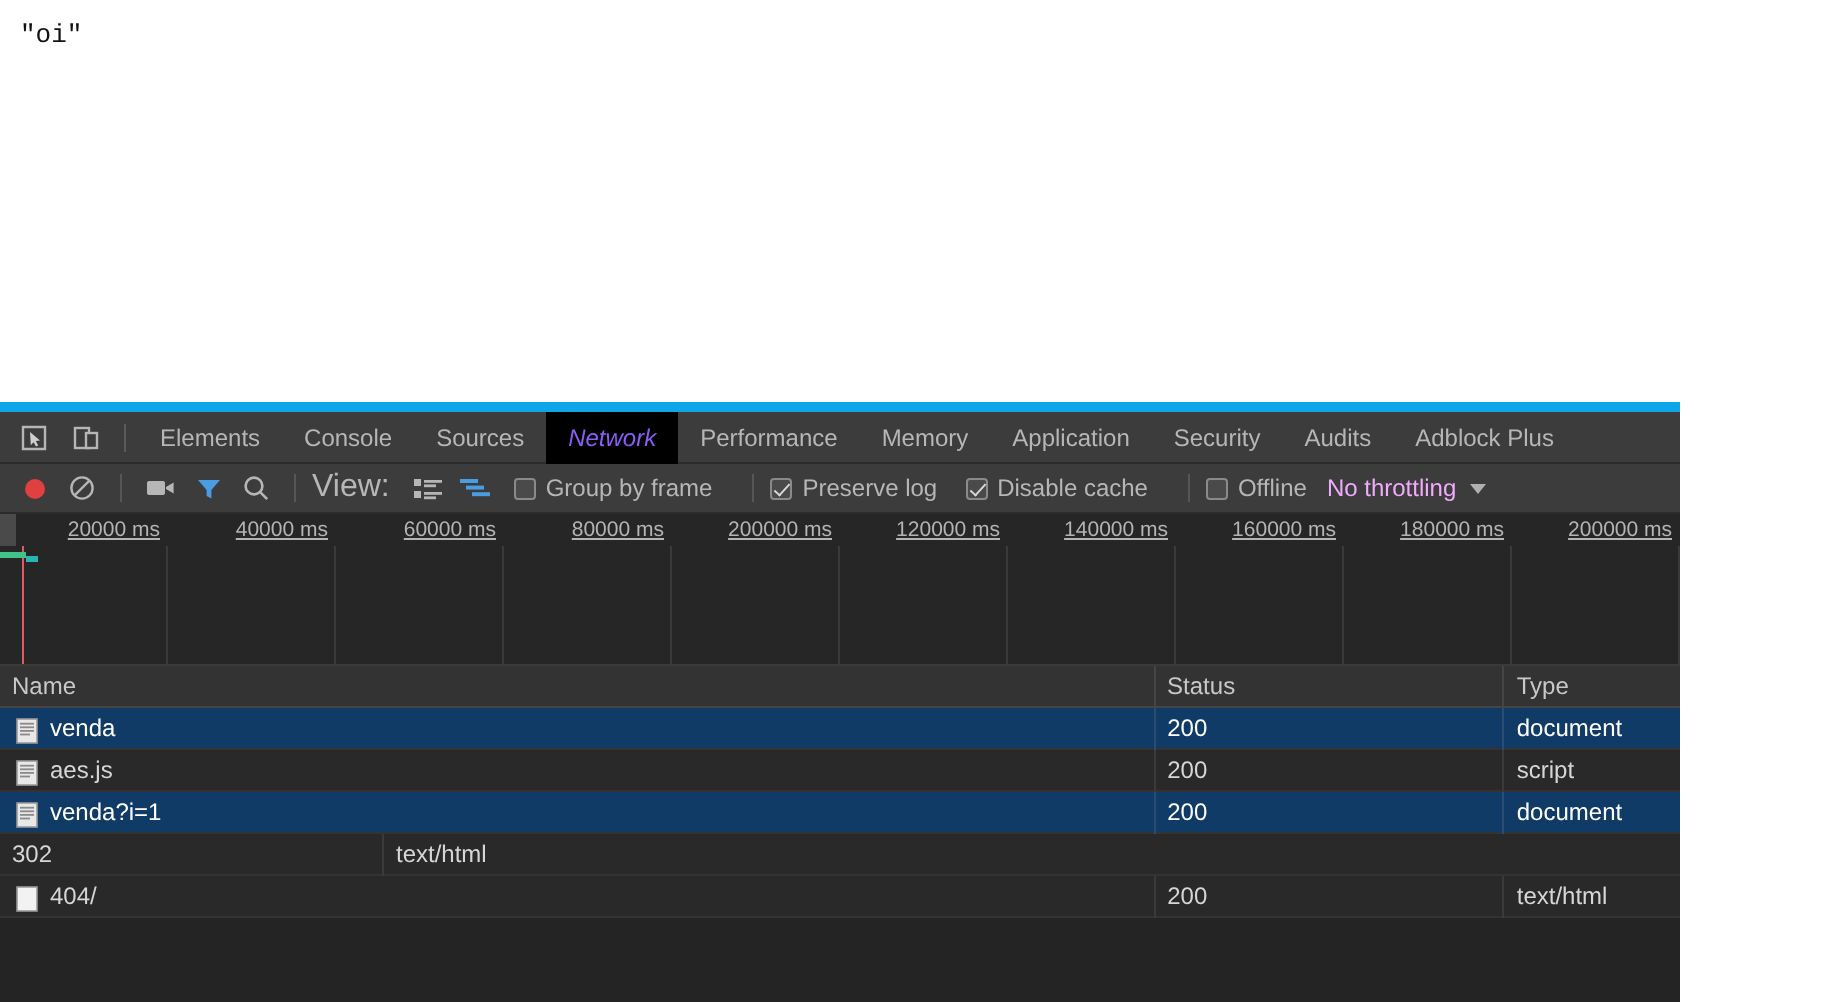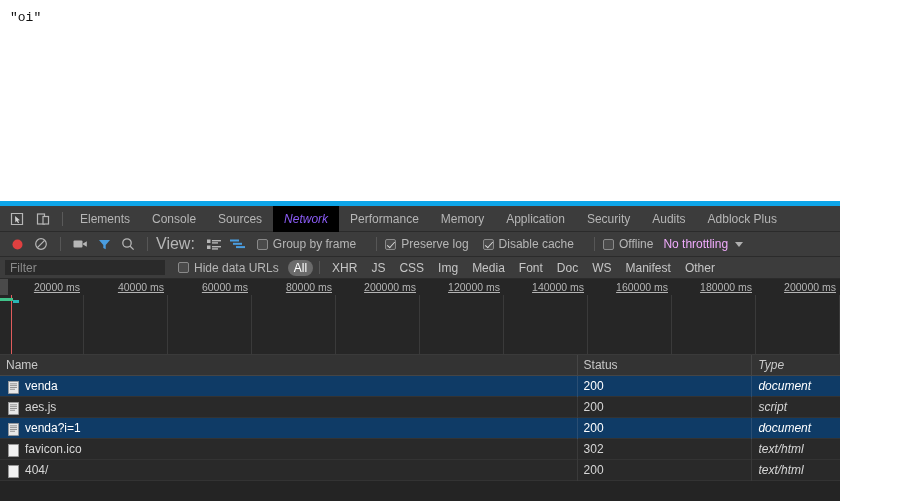--- a/index.html
+++ b/index.html
@@ -193,21 +193,21 @@
   }
   .th {
     padding-left: 6px;
     height: 21px; line-height: 21px;
     border-right: 1px solid #454545;
     white-space: nowrap;
     cursor: pointer;
   }
   .col-name   { width: 636px; }
   .col-status { width: 192px; }
-  .col-type   { width: 96px; border-right: none; font-style: italic; }
+  .col-type   { width: 96px; border-right: none; }
 
   #rows { background: #292929; }
   .row {
     display: flex; align-items: center;
     height: 21px;
     font-size: 12px;
     color: #d6d6d6;
     border-bottom: 1px solid #333333;
     cursor: pointer;
   }
@@ -326,39 +326,20 @@
     <div class="cb-wrap" style="margin-right:8px">
       <span class="cbox"></span>
       <span class="cb-text">Offline</span>
     </div>
     <div class="throttle">
       <span>No throttling</span>
       <span class="caret"></span>
     </div>
   </div>
 
-  <div id="filterbar">
-    <input id="filter-input" type="text" value="" placeholder="Filter" style="">
-    <div class="cb-wrap" style="margin-right:8px">
-      <span class="cbox"></span>
-      <span class="cb-text">Hide data URLs</span>
-    </div>
-    <div class="ftype selected">All</div>
-    <div class="fsep"></div>
-    <div class="ftype">XHR</div>
-    <div class="ftype">JS</div>
-    <div class="ftype">CSS</div>
-    <div class="ftype">Img</div>
-    <div class="ftype">Media</div>
-    <div class="ftype">Font</div>
-    <div class="ftype">Doc</div>
-    <div class="ftype">WS</div>
-    <div class="ftype">Manifest</div>
-    <div class="ftype">Other</div>
-  </div>
 
   <div id="overview">
     <div id="ruler-left-pad"></div>
     <div id="ruler">
       <div class="tickcell">20000 ms</div>
       <div class="tickcell">40000 ms</div>
       <div class="tickcell">60000 ms</div>
       <div class="tickcell">80000 ms</div>
       <div class="tickcell">200000 ms</div>
       <div class="tickcell">120000 ms</div>
@@ -425,28 +406,20 @@
             <rect x="2" y="7.8" width="5" height="0.9" fill="#8a8a8a"></rect>
           </svg>
         </span>
         <span>venda?i=1</span>
       </div>
       <div class="cell col-status">200</div>
       <div class="cell col-type">document</div>
     </div>
 
     <div class="row">
-      <div class="cell col-name">
-        <span class="ficon">
-          <svg width="11" height="13" viewBox="0 0 11 13">
-            <rect x="0.5" y="0.5" width="10" height="12" fill="#f2f2f2" stroke="#9a9a9a" stroke-width="0.8"></rect>
-          </svg>
-        </span>
-        <span>favicon.ico</span>
-      </div>
       <div class="cell col-status">302</div>
       <div class="cell col-type">text/html</div>
     </div>
 
     <div class="row">
       <div class="cell col-name">
         <span class="ficon">
           <svg width="11" height="13" viewBox="0 0 11 13">
             <rect x="0.5" y="0.5" width="10" height="12" fill="#f2f2f2" stroke="#9a9a9a" stroke-width="0.8"></rect>
           </svg>

